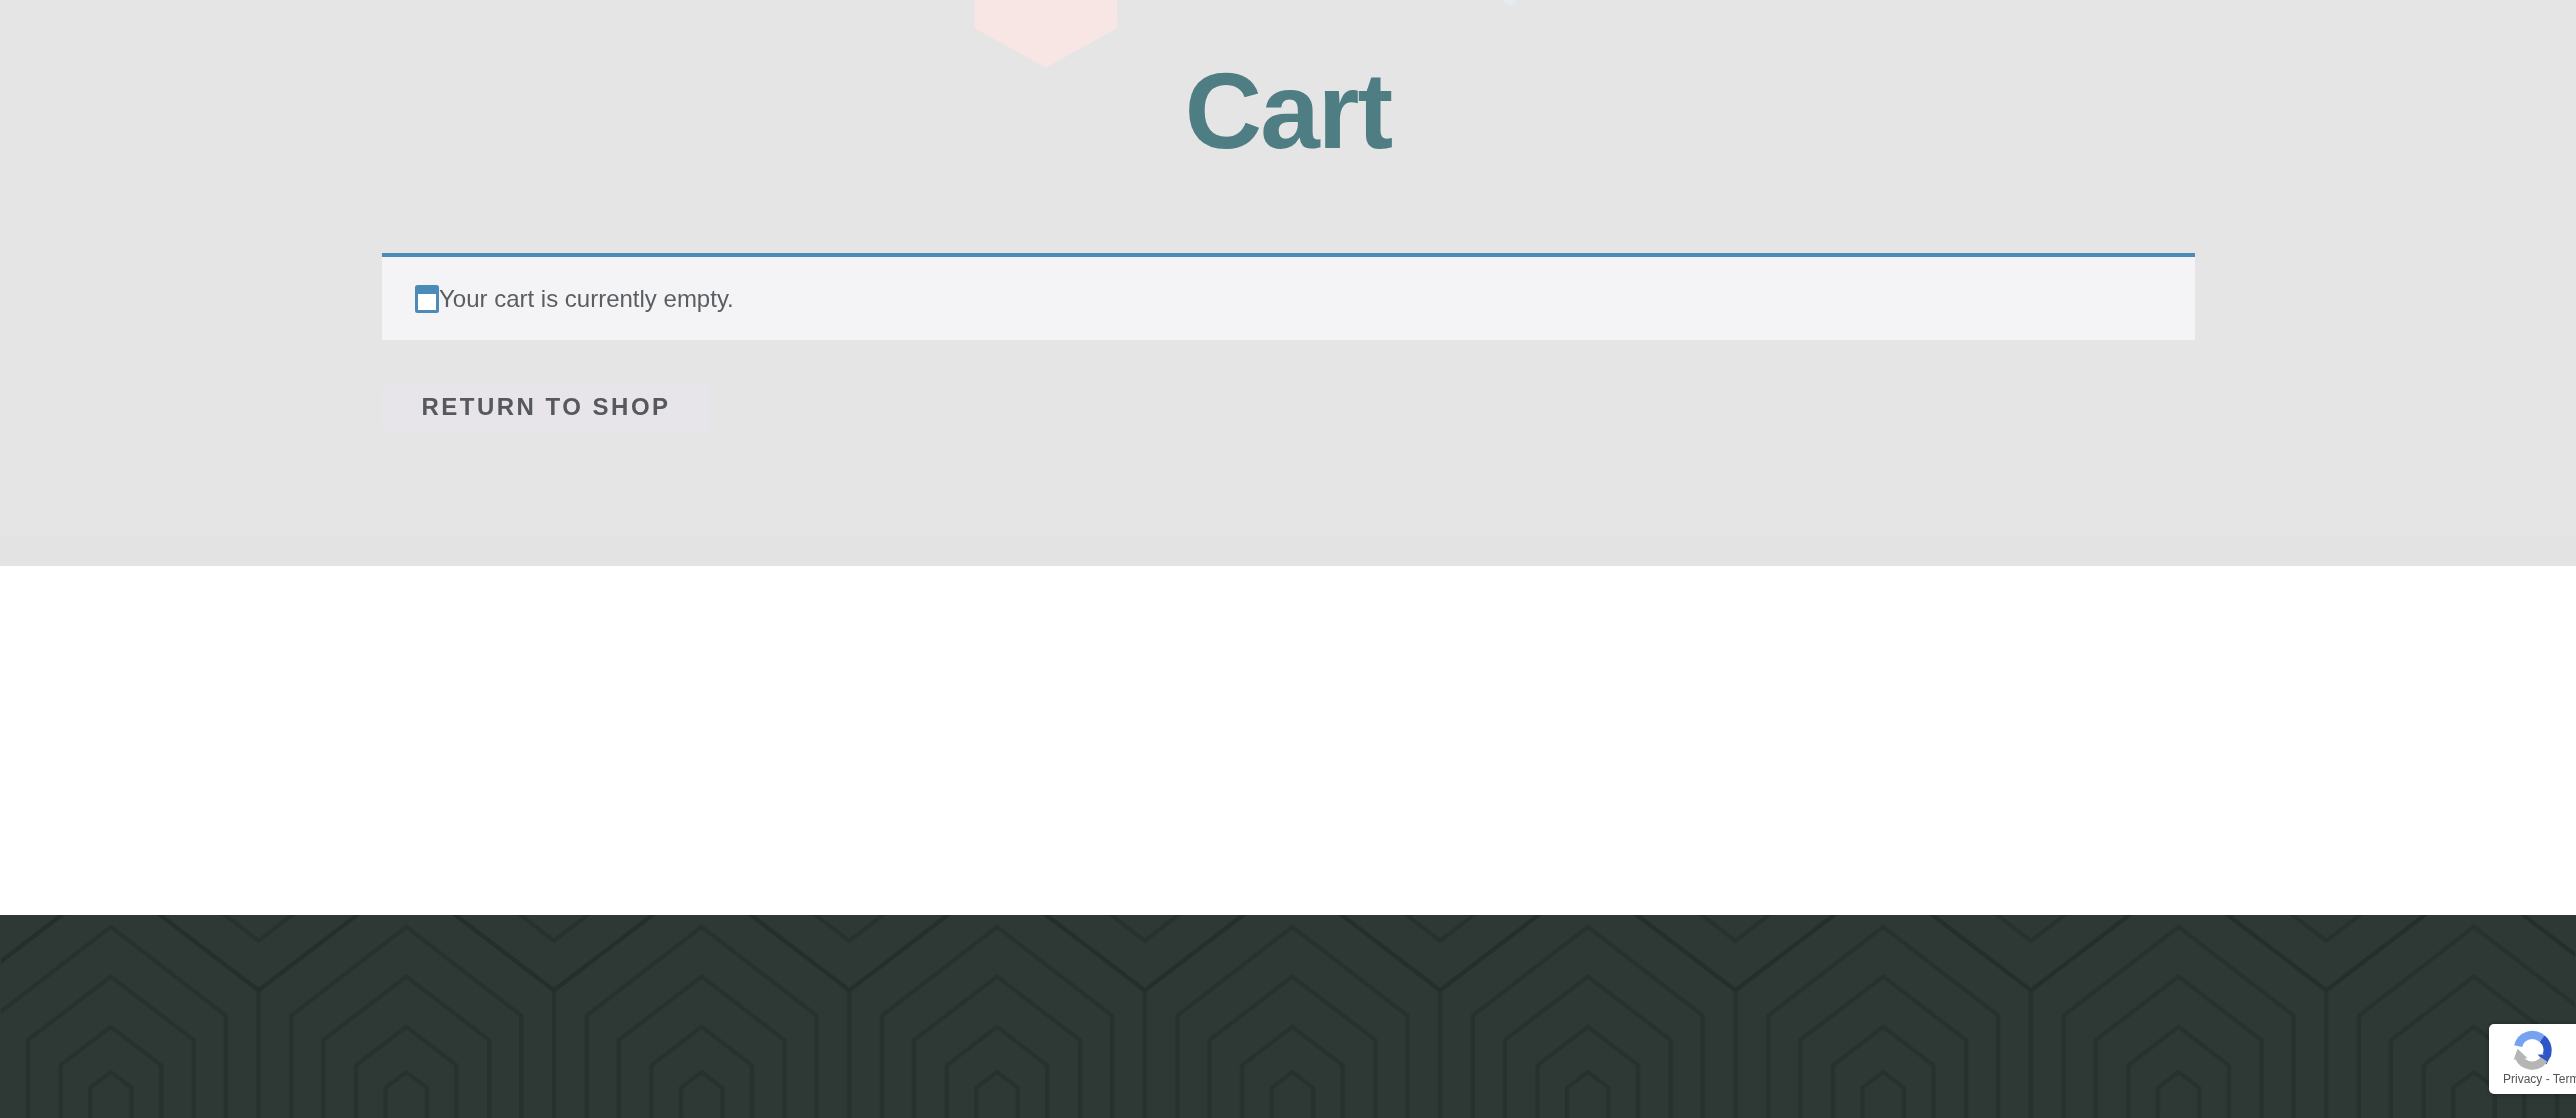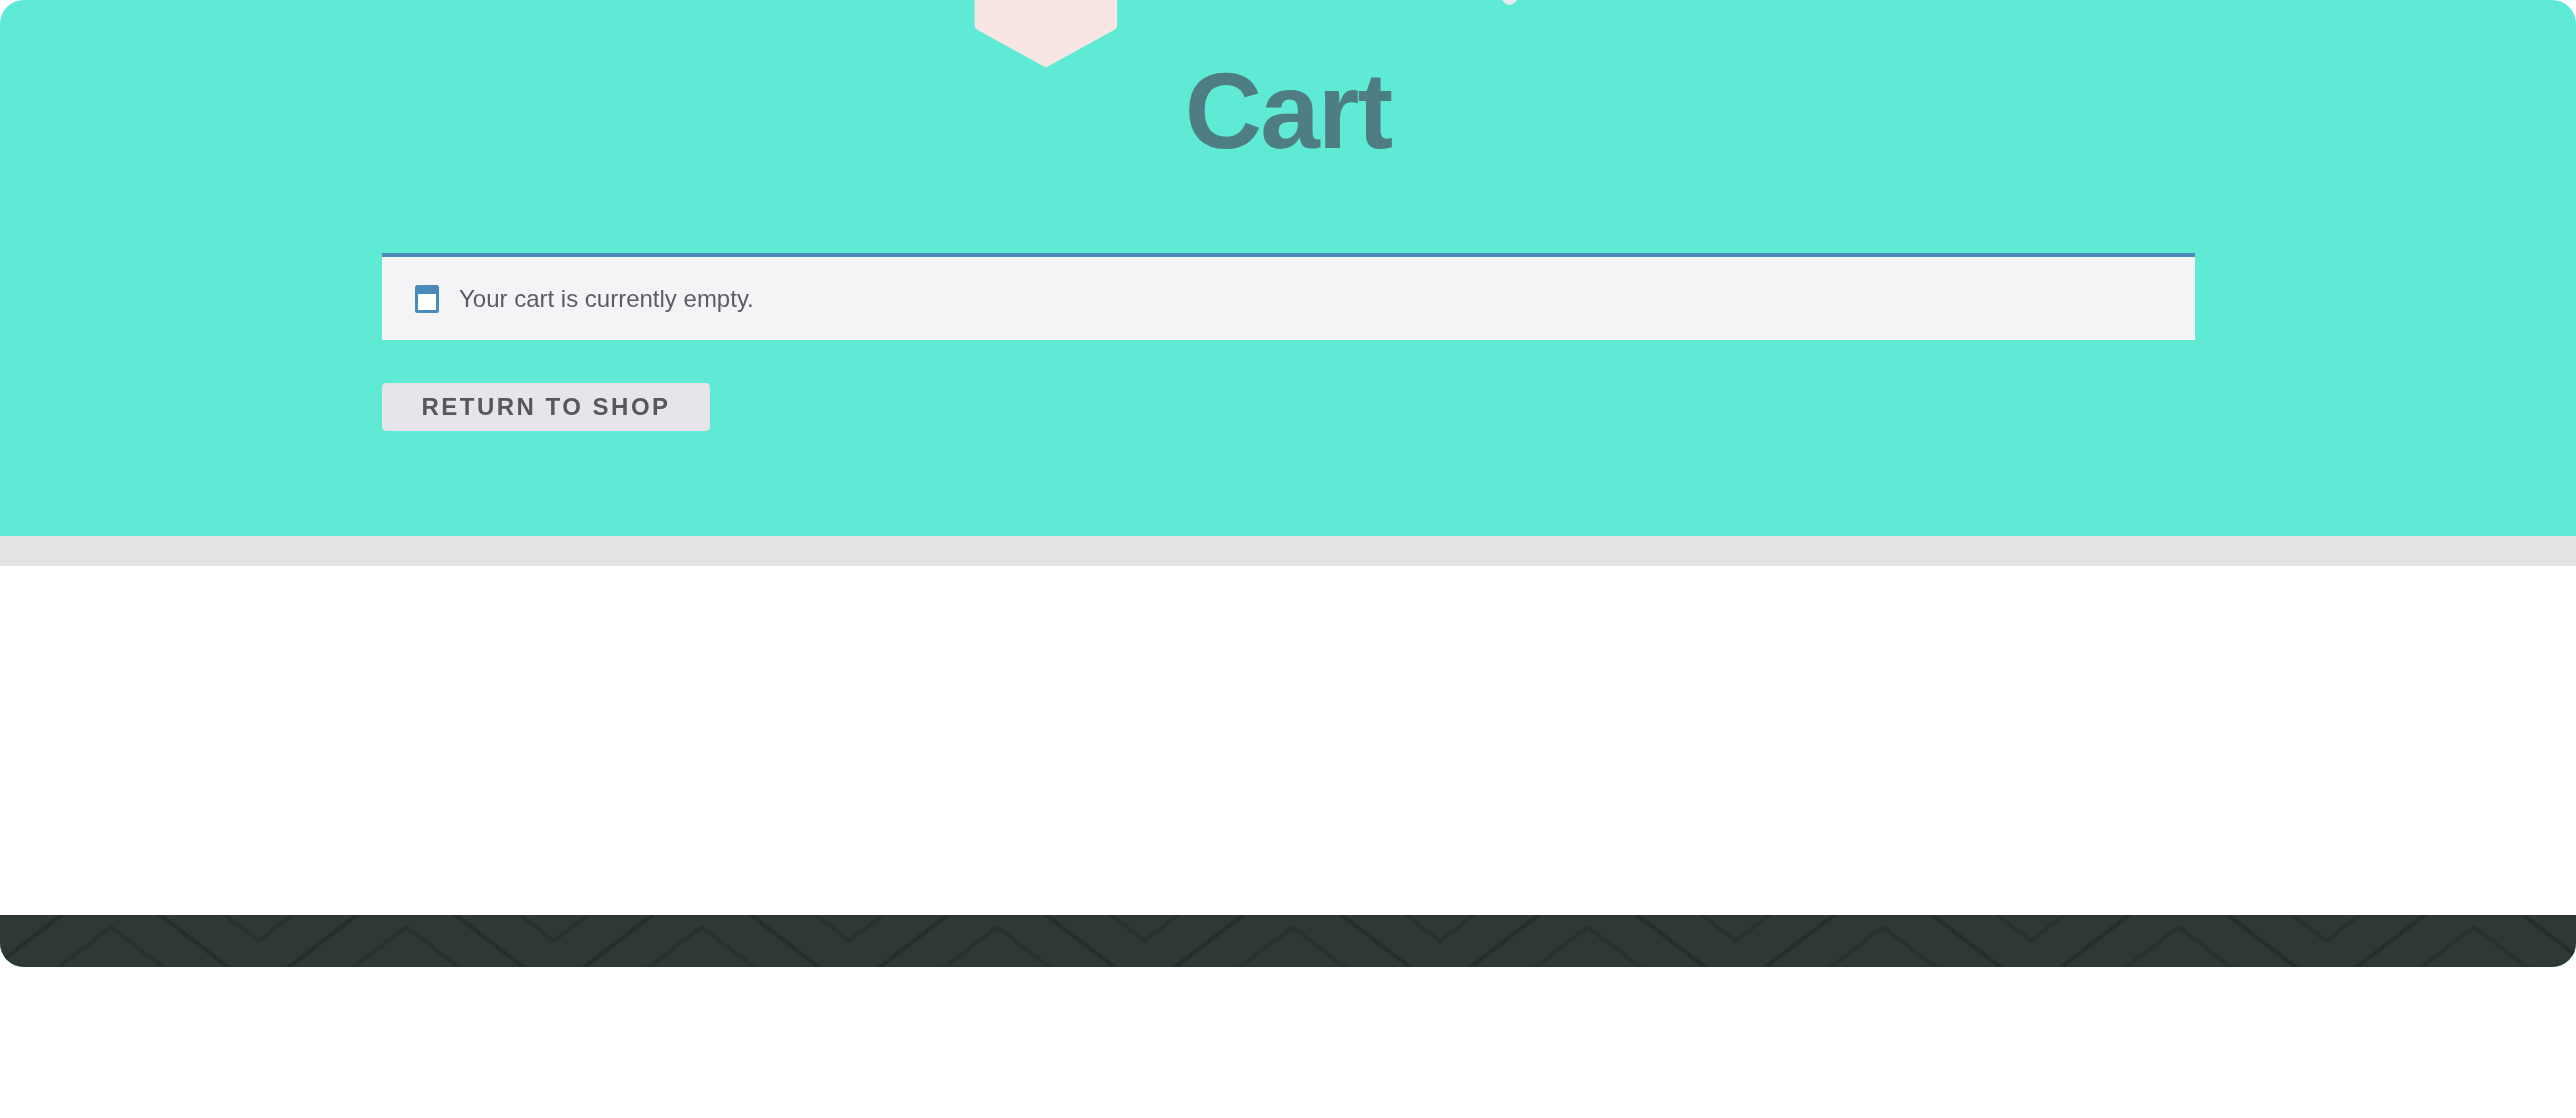--- a/index.html
+++ b/index.html
@@ -1,32 +1,32 @@
 <!DOCTYPE html>
 <html style="--heading_teal: #4e7d83; --notice_blue: #4a8bba; --notice_bg: #f4f4f6; --button_gray_bg: #e7e4ea; --button_gray_text: #56585c; --divider_gray: #e3e3e4; --social_teal: #578e95; --newsletter_teal: #5a8e95; --highlight_red: #e7352b; --signup_salmon: #c76b61; --footer_dark: #2e3936; --copyright_gray: #8f9e99; --logo_teal: #3f656b; --logo_green: #7dbd71; --decor_pink: #f8e6e4; --decor_blue_gray: #e4ecef;font-size:10px"><head>
 <meta charset="utf-8">
 <style>
   html,body{margin:0;padding:0;background:#ffffff;}
-  .page{position:relative;width:2576px;height:967px;background:#5eead4;overflow:hidden;
-        font-family:"Liberation Sans",sans-serif;border-radius:24px;}
+  .page{position:relative;width:2576px;height:1118px;background:#e5e5e5;overflow:hidden;
+        font-family:"Liberation Sans",sans-serif;}
 
   
   .decor{position:absolute;pointer-events:none;}
 
   
   .cart-title{position:absolute;left:0;right:0;top:-14px;text-align:center;
     font-size:107px;font-weight:bold;letter-spacing:-1.9px;color:var(--heading_teal);line-height:1;}
 
   
   .notice{position:absolute;left:382px;top:253px;width:1813px;height:87px;
     background:var(--notice_bg);border-top:4.4px solid var(--notice_blue);
     display:flex;align-items:center;box-sizing:border-box;}
   .notice-icon{width:24px;height:28px;margin-left:33px;box-sizing:border-box;
     border:3.8px solid var(--notice_blue);border-top-width:9.4px;border-radius:2.5px;background:#fff;}
-  .notice-text{margin-left:20px;font-size:24px;color:#5a5e62;}
+  .notice-text{font-size:24px;color:#5a5e62;}
 
   
   .return-btn{position:absolute;left:382px;top:383px;width:328px;height:48px;
     background:var(--button_gray_bg);border:none;border-radius:4.4px;cursor:pointer;
     font-family:"Liberation Sans",sans-serif;font-size:24px;font-weight:bold;
     letter-spacing:2.5px;color:var(--button_gray_text);}
 
   
   .divider-band{position:absolute;left:0;top:536px;width:2576px;height:30px;background:var(--divider_gray);}
 

